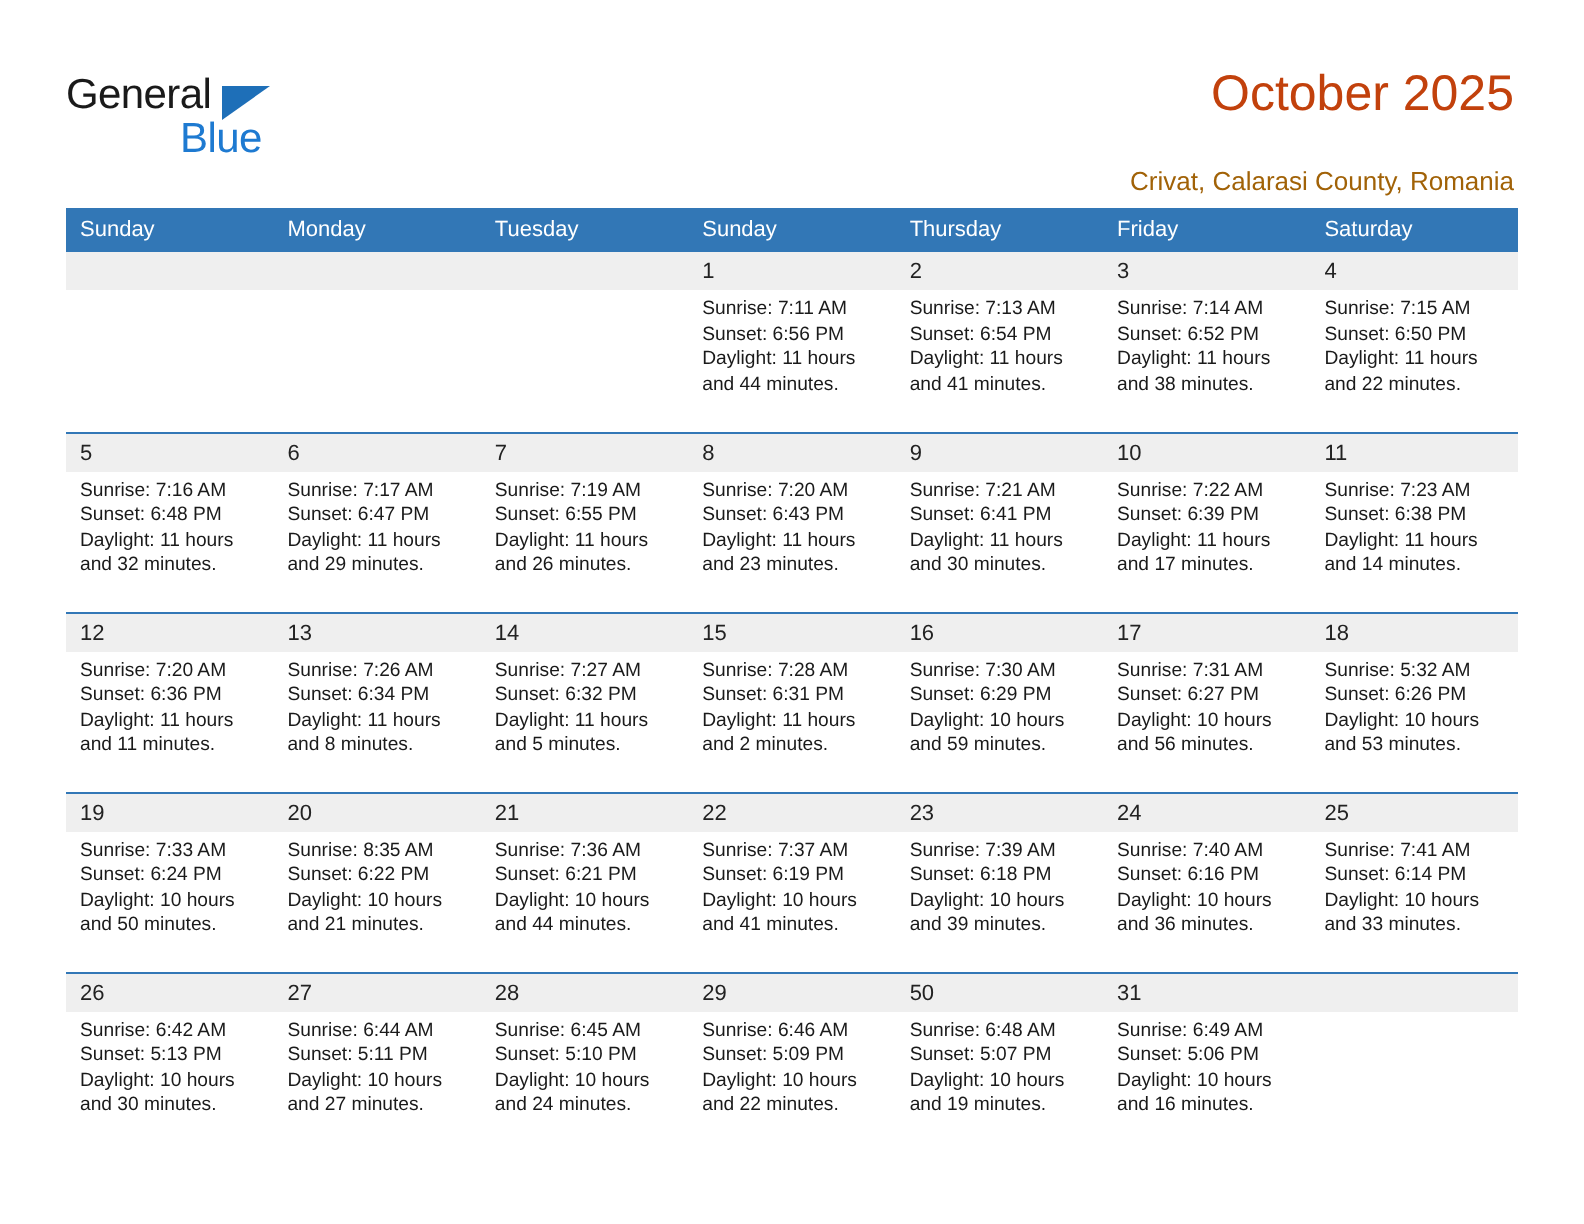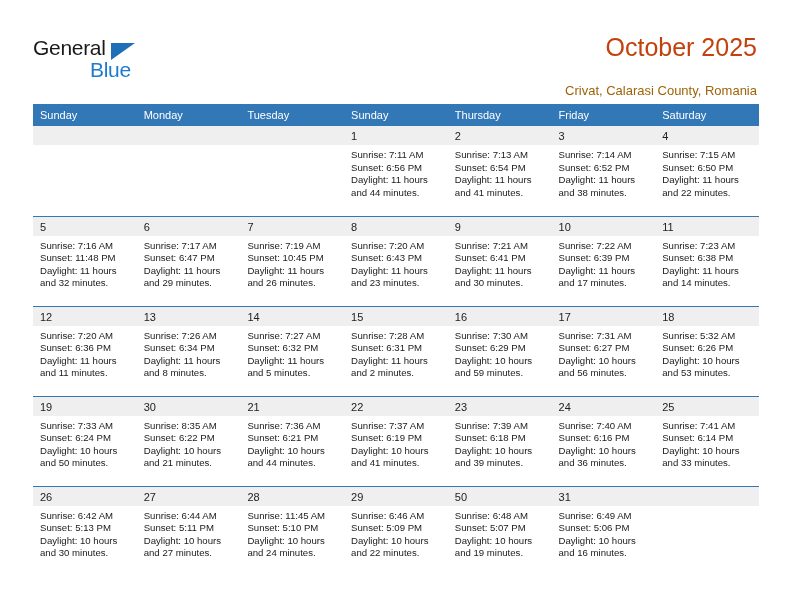--- a/index.html
+++ b/index.html
@@ -227,21 +227,21 @@
               </div>
             </div>
           </td>
         </tr>
         <tr class="weekrow">
           <td>
             <div class="daybox">
               <div class="daynum-strip">5</div>
               <div class="dayinfo">
                 <div>Sunrise: 7:16 AM</div>
-                <div>Sunset: 11:48 PM</div>
+                <div>Sunset: 6:48 PM</div>
                 <div>Daylight: 11 hours</div>
                 <div>and 32 minutes.</div>
               </div>
             </div>
           </td>
           <td>
             <div class="daybox">
               <div class="daynum-strip">6</div>
               <div class="dayinfo">
                 <div>Sunrise: 7:17 AM</div>
@@ -249,21 +249,21 @@
                 <div>Daylight: 11 hours</div>
                 <div>and 29 minutes.</div>
               </div>
             </div>
           </td>
           <td>
             <div class="daybox">
               <div class="daynum-strip">7</div>
               <div class="dayinfo">
                 <div>Sunrise: 7:19 AM</div>
-                <div>Sunset: 10:45 PM</div>
+                <div>Sunset: 6:55 PM</div>
                 <div>Daylight: 11 hours</div>
                 <div>and 26 minutes.</div>
               </div>
             </div>
           </td>
           <td>
             <div class="daybox">
               <div class="daynum-strip">8</div>
               <div class="dayinfo">
                 <div>Sunrise: 7:20 AM</div>
@@ -393,21 +393,21 @@
               <div class="dayinfo">
                 <div>Sunrise: 7:33 AM</div>
                 <div>Sunset: 6:24 PM</div>
                 <div>Daylight: 10 hours</div>
                 <div>and 50 minutes.</div>
               </div>
             </div>
           </td>
           <td>
             <div class="daybox">
-              <div class="daynum-strip">30</div>
+              <div class="daynum-strip">20</div>
               <div class="dayinfo">
                 <div>Sunrise: 8:35 AM</div>
                 <div>Sunset: 6:22 PM</div>
                 <div>Daylight: 10 hours</div>
                 <div>and 21 minutes.</div>
               </div>
             </div>
           </td>
           <td>
             <div class="daybox">
@@ -485,21 +485,21 @@
                 <div>Sunset: 5:11 PM</div>
                 <div>Daylight: 10 hours</div>
                 <div>and 27 minutes.</div>
               </div>
             </div>
           </td>
           <td>
             <div class="daybox">
               <div class="daynum-strip">28</div>
               <div class="dayinfo">
-                <div>Sunrise: 11:45 AM</div>
+                <div>Sunrise: 6:45 AM</div>
                 <div>Sunset: 5:10 PM</div>
                 <div>Daylight: 10 hours</div>
                 <div>and 24 minutes.</div>
               </div>
             </div>
           </td>
           <td>
             <div class="daybox">
               <div class="daynum-strip">29</div>
               <div class="dayinfo">

